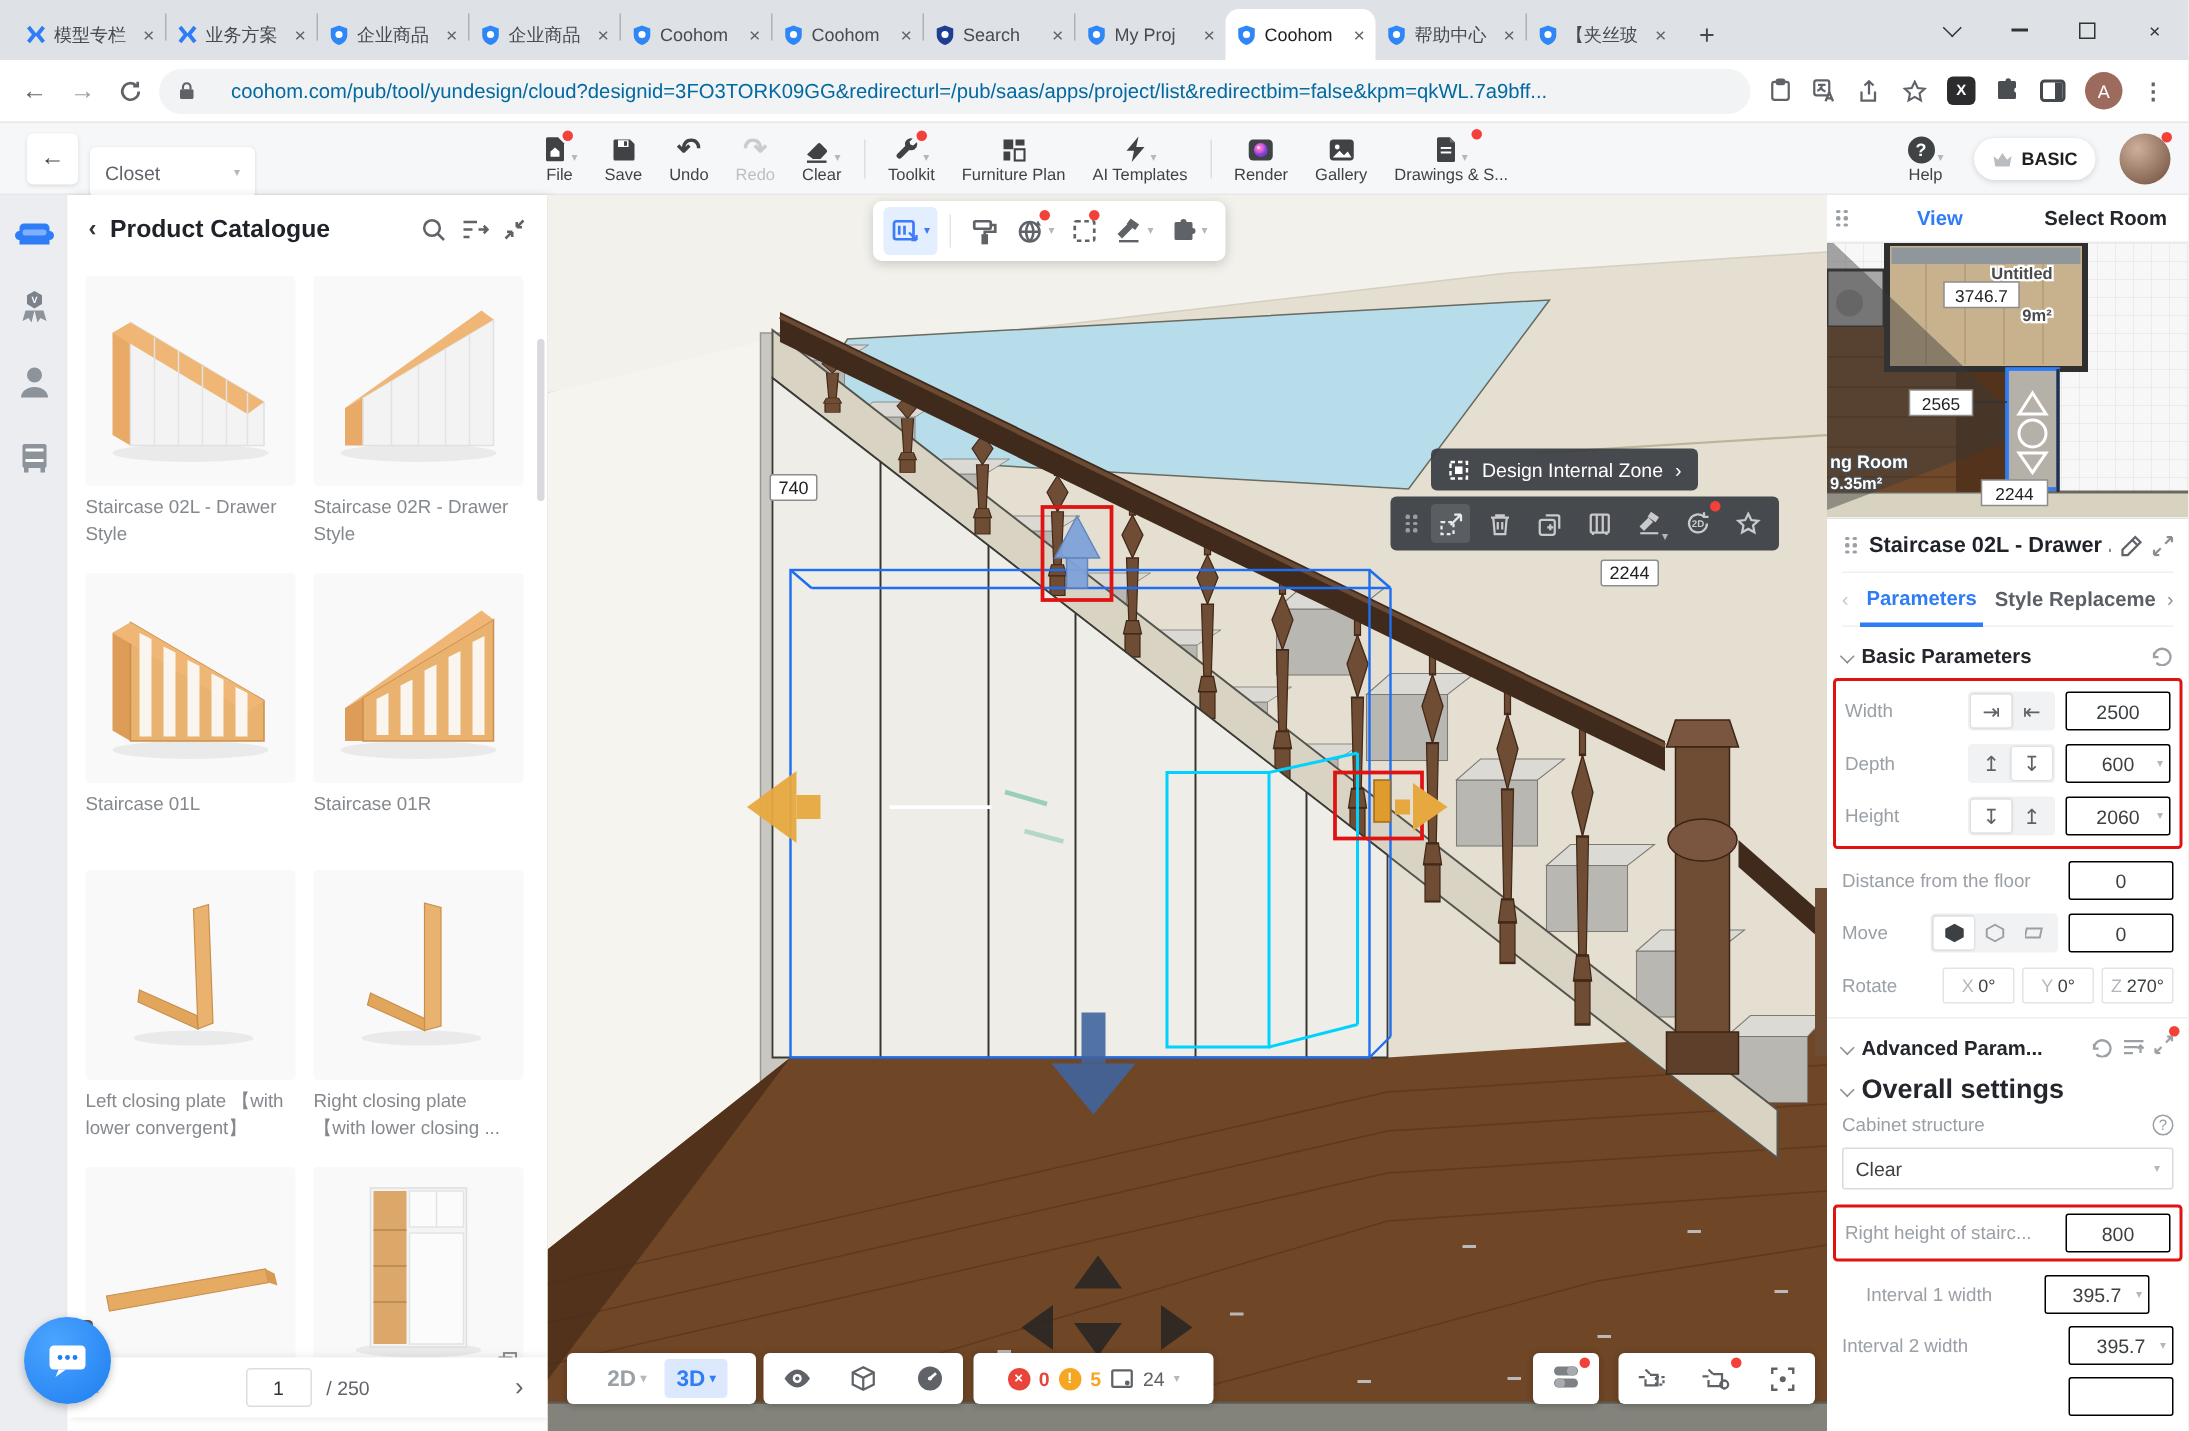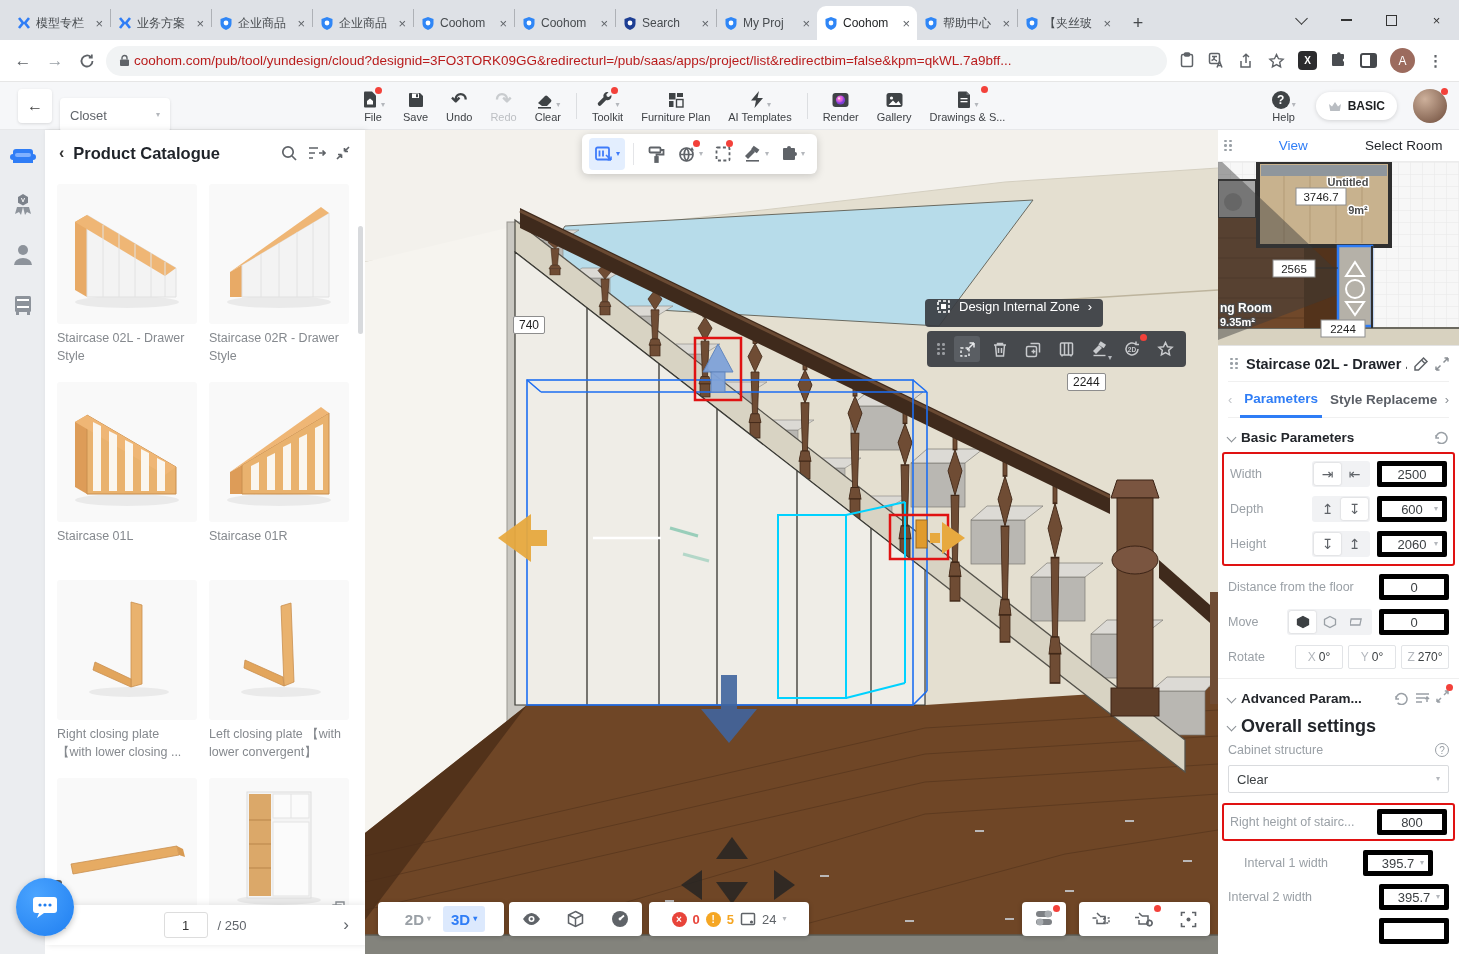--- a/index.html
+++ b/index.html
@@ -18,21 +18,21 @@
   .tab .x{font-size:13px;color:#5f6368}
   .tabsep{width:1px;height:18px;background:#aeb1b6;align-self:center;margin-bottom:4px}
   .newtab{width:28px;height:28px;border-radius:50%;font-size:18px;color:#45484c;display:flex;align-items:center;justify-content:center;margin-left:6px;margin-bottom:3px}
   .winctl{position:absolute;right:0;top:0;height:40px;display:flex}
   .winbtn{width:45px;height:40px;display:flex;align-items:center;justify-content:center;color:#333}
   .wchev{width:9px;height:9px;border-right:1.4px solid #333;border-bottom:1.4px solid #333;transform:rotate(45deg);margin-top:-4px}
   .wmin{width:11px;height:1.5px;background:#333}
   .wmax{width:11px;height:11px;border:1.5px solid #333}
   .urlbar{position:absolute;left:0;top:40px;right:0;height:42px;background:#fff;display:flex;align-items:center;padding:0 10px;gap:6px;border-bottom:1px solid #e6e6e6}
   .navb{width:26px;height:26px;display:flex;align-items:center;justify-content:center;font-size:17px;color:#5f6368}
-  .urlpill{flex:1;height:30px;background:#f1f3f4;border-radius:15px;display:flex;align-items:center;padding:0 13px;gap:4px;font-size:13.5px;color:#b91c1c;overflow:hidden;white-space:nowrap}
+  .urlpill{flex:1;height:30px;background:#f1f3f4;border-radius:15px;display:flex;align-items:center;padding:0 13px;gap:24px;font-size:13.5px;color:#0369a1;overflow:hidden;white-space:nowrap}
   .urlicons{display:flex;align-items:center;gap:13px;padding:0 6px}
   .extx{width:19px;height:19px;background:#2c2c2e;color:#fff;border-radius:4px;font-size:10px;font-weight:bold;display:flex;align-items:center;justify-content:center}
   .avatarA{width:25px;height:25px;border-radius:50%;background:#9c6b5e;color:#fff;font-size:12px;display:flex;align-items:center;justify-content:center}
   
   .apptb{position:absolute;left:0;top:82px;right:0;height:48px;background:#f6f7f9;border-bottom:1px solid #e7e8ea}
   .backbtn{position:absolute;left:18px;top:7px;width:34px;height:34px;background:#fff;border-radius:4px;box-shadow:0 1px 3px rgba(0,0,0,.12);display:flex;align-items:center;justify-content:center;font-size:16px;color:#444}
   .roomsel{position:absolute;left:60px;top:16px;width:110px;height:34px;background:#fff;border-radius:4px;box-shadow:0 1px 3px rgba(0,0,0,.12);display:flex;align-items:center;padding:0 10px;color:#61656b;font-size:13px}
   .roomsel .caret{margin-left:auto}
   .tbitems{position:absolute;left:352px;top:0;height:48px;display:flex;align-items:center}
   .tbitem{display:flex;flex-direction:column;align-items:center;justify-content:center;position:relative;padding:0 9px;gap:2px;height:48px}
@@ -58,52 +58,52 @@
   .catpage{position:absolute;left:0;right:0;bottom:0;height:40px;background:#fff;box-shadow:0 -2px 6px rgba(0,0,0,.07);display:flex;align-items:center;padding:0 16px}
   .pginput{width:44px;height:26px;border:1px solid #ddd;border-radius:3px;display:flex;align-items:center;justify-content:center;color:#333}
   .catscroll{position:absolute;right:2px;top:96px;width:5px;height:108px;background:#d8dadd;border-radius:3px}
   
   .vp{position:absolute;left:365px;top:130px;width:853px;height:824px;background:#e4dfd0;overflow:hidden}
   .vtools{position:absolute;left:217px;top:4px;height:40px;background:#fff;border-radius:6px;box-shadow:0 2px 8px rgba(0,0,0,.18);display:flex;align-items:center;padding:0 7px;gap:1px;z-index:30}
   .vtbtn{height:32px;display:flex;align-items:center;justify-content:center;border-radius:4px;position:relative;padding:0 5px;gap:3px}
   .vtbtn.active{background:#e3eefe}
   .vtdiv{width:1px;height:22px;background:#e4e5e8;margin:0 7px}
   .dimlab{position:absolute;background:#fff;border:1px solid #8d8d8d;font-size:12px;color:#222;padding:1px 5px;border-radius:2px;z-index:25}
-  .zonebtn{position:absolute;left:560px;top:169px;height:28px;background:rgba(56,60,65,.92);border-radius:4px;display:flex;gap:8px;padding:0 11px;color:#fff;font-size:13px;z-index:30}
+  .zonebtn{position:absolute;left:589px;top:169px;height:28px;background:rgba(56,60,65,.92);border-radius:4px;display:flex;align-items:center;gap:8px;padding:0 11px;color:#fff;font-size:13px;z-index:30}
   .ctxbar{position:absolute;left:562px;top:201px;height:36px;background:rgba(56,60,65,.92);border-radius:4px;display:flex;align-items:center;padding:0 8px;gap:7px;z-index:30}
   .ctxic{width:26px;height:26px;display:flex;align-items:center;justify-content:center;border-radius:3px;position:relative;color:#c8cacd}
   .ctxic.active{background:#5a5e63}
   .navarr{position:absolute;width:0;height:0;z-index:20}
   .vbar{position:absolute;top:772px;height:34px;background:#fff;border-radius:4px;box-shadow:0 1px 5px rgba(0,0,0,.22);display:flex;align-items:center;z-index:30}
   .modebtn{font-size:15px;font-weight:bold;display:flex;align-items:center;gap:3px;padding:0 8px}
   .mode3d{background:#dce9fd;border-radius:3px;height:26px;color:#2f7df6}
   .vico{width:40px;height:34px;display:flex;align-items:center;justify-content:center;color:#5f6368}
   .badge{width:15px;height:15px;border-radius:50%;color:#fff;font-size:10px;font-weight:bold;display:flex;align-items:center;justify-content:center}
   
   .mmap{position:absolute;left:1218px;top:130px;width:241px;height:215px;background:#fff;z-index:35}
   .mmtabs{height:32px;display:flex;align-items:center;border-bottom:1px solid #ececec}
-  .mmtab{flex:1;text-align:center;font-size:13.5px;font-weight:normal}
+  .mmtab{flex:1;text-align:center;font-size:13.5px;font-weight:bold}
   .grip{display:inline-grid;grid-template-columns:3px 3px;gap:2px;padding:0 6px}
   .grip i{width:2.5px;height:2.5px;border-radius:50%;background:#9aa0a6}
   
   .props{position:absolute;left:1218px;top:345px;width:241px;height:609px;background:#fff;border-top:1px solid #e3e3e3;z-index:35;padding:0 10px;overflow:hidden}
   .phead{height:36px;display:flex;align-items:center;gap:6px;border-bottom:1px solid #f0f0f0}
   .phead .t{font-size:14.5px;font-weight:bold;color:#1f2329;flex:1;white-space:nowrap;overflow:hidden}
   .ptabs{height:36px;display:flex;align-items:center;gap:8px;border-bottom:1px solid #f0f0f0;margin-bottom:4px}
   .ptab1{color:#2f7df6;font-weight:bold;font-size:13.5px;height:36px;display:flex;align-items:center;border-bottom:3px solid #2f7df6;padding:0 4px}
   .ptab2{color:#5b5f66;font-weight:bold;font-size:13.5px;flex:1;text-align:center;white-space:nowrap;overflow:hidden}
   .sechead{height:30px;display:flex;align-items:center;gap:6px}
   .sechead .t{font-weight:bold;font-size:13.5px;color:#23262b;flex:1}
   .redbox{border:2px solid #e01212;border-radius:3px;margin:0 -6px 8px;padding:7px 6px;display:flex;flex-direction:column;gap:9px}
   .frow{display:flex;align-items:center;height:26px}
   .flabel{flex:1;color:#9aa0a6;font-size:12.5px;white-space:nowrap;overflow:hidden}
   .tgl{display:flex;background:#f1f2f4;border-radius:3px;padding:2px;margin-right:7px}
   .tglb{width:27px;height:22px;display:flex;align-items:center;justify-content:center;color:#5f6368;font-size:14px;border-radius:2px}
   .tglb.on{background:#fff;box-shadow:0 0 2px rgba(0,0,0,.2)}
-  .finput{width:70px;height:26px;border:5px solid #000000;border-radius:2px;display:flex;align-items:center;justify-content:center;font-size:13px;color:#3c4043;position:relative;background:#fff}
+  .finput{width:70px;height:26px;border:1px solid #000000;border-radius:2px;display:flex;align-items:center;justify-content:center;font-size:13px;color:#3c4043;position:relative;background:#fff}
   .finput .dc{position:absolute;right:4px}
   .rinp{width:48px;height:24px;border:1px solid #e2e4e7;border-radius:2px;display:flex;align-items:center;justify-content:center;gap:3px;font-size:12px}
   .rinp .ax{color:#b3b7bd}.rinp .vv{color:#3c4043}
   .pselect{height:28px;border:1px solid #d9dbde;border-radius:2px;display:flex;align-items:center;padding:0 8px;color:#3c4043;margin:4px 0 10px;position:relative}
   .qmark{width:14px;height:14px;border:1.3px solid #9aa0a6;border-radius:50%;color:#9aa0a6;font-size:10px;display:flex;align-items:center;justify-content:center}
   .redrow{border:2px solid #e01212;border-radius:3px;margin:0 -6px;padding:4px 6px}
 </style>
 </head>
 <body>
 
@@ -506,32 +506,32 @@
                 <polygon points="74,65 82,61 82,108 74,108"></polygon>
                 <polygon points="90,56 98,52 98,108 90,108"></polygon>
                 <polygon points="106,46 114,42 114,108 106,108"></polygon>
               </g>
             </svg></div>
         <div class="tlab">Staircase 01R</div>
       </div>
       <div>
         <div class="thumb"><svg width="140" height="140" viewBox="0 0 140 140">
               <ellipse cx="72" cy="112" rx="40" ry="5" fill="#000" opacity=".06"></ellipse>
+              <polygon points="72,26 82,23 85,102 75,106" fill="#e9b26e" stroke="#c98f4f" stroke-width=".8"></polygon>
+              <polygon points="36,80 74,97 75,106 35,88" fill="#e2a55c" stroke="#c98f4f" stroke-width=".8"></polygon>
+            </svg></div>
+        <div class="tlab">Left closing plate 【with lower convergent】</div>
+      </div>
+      <div>
+        <div class="thumb"><svg width="140" height="140" viewBox="0 0 140 140">
+              <ellipse cx="72" cy="112" rx="40" ry="5" fill="#000" opacity=".06"></ellipse>
               <polygon points="74,22 85,25 85,104 74,107" fill="#e9b26e" stroke="#c98f4f" stroke-width=".8"></polygon>
               <polygon points="38,82 74,99 74,107 36,90" fill="#e2a55c" stroke="#c98f4f" stroke-width=".8"></polygon>
             </svg></div>
         <div class="tlab">Right closing plate 【with lower closing ...</div>
-      </div>
-      <div>
-        <div class="thumb"><svg width="140" height="140" viewBox="0 0 140 140">
-              <ellipse cx="72" cy="112" rx="40" ry="5" fill="#000" opacity=".06"></ellipse>
-              <polygon points="72,26 82,23 85,102 75,106" fill="#e9b26e" stroke="#c98f4f" stroke-width=".8"></polygon>
-              <polygon points="36,80 74,97 75,106 35,88" fill="#e2a55c" stroke="#c98f4f" stroke-width=".8"></polygon>
-            </svg></div>
-        <div class="tlab">Left closing plate 【with lower convergent】</div>
       </div>
       <div>
         <div class="thumb"><svg width="140" height="140" viewBox="0 0 140 140">
               <polygon points="14,86 120,68 122,77 16,96" fill="#e6ab63" stroke="#c98f4f" stroke-width=".8"></polygon>
               <polygon points="120,68 126,71 128,79 122,77" fill="#d89a52"></polygon>
             </svg></div>
       </div>
       <div>
         <div class="thumb"><svg width="140" height="140" viewBox="0 0 140 140">
               <ellipse cx="70" cy="122" rx="42" ry="5" fill="#000" opacity=".06"></ellipse>

